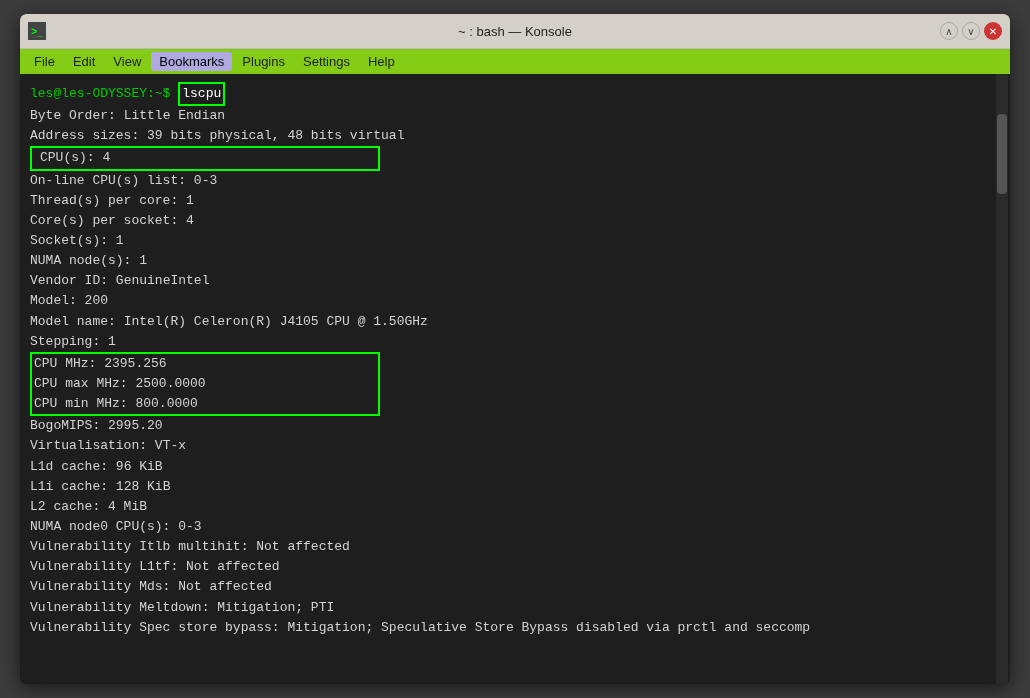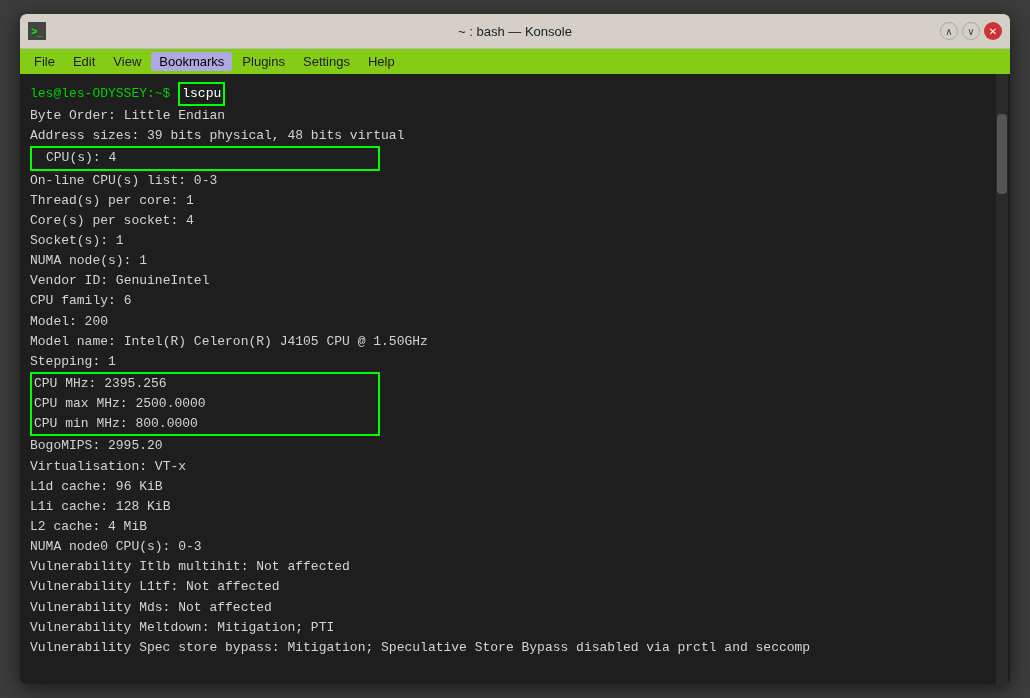--- a/index.html
+++ b/index.html
@@ -170,43 +170,40 @@
     </div>
 
     
     <div class="line">
       <span class="key">Byte Order:            </span><span class="val">Little Endian</span>
     </div>
     <div class="line">
       <span class="key">Address sizes:         </span><span class="val">39 bits physical, 48 bits virtual</span>
     </div>
     
-    <div class="line" style="display:inline-block; border:2px solid #00ff00; padding:0 14px; min-width:350px;">
+    <div class="line" style="display:inline-block; border:2px solid #00ff00; padding:0 8px; min-width:350px;">
       <span class="key">CPU(s):                </span><span class="val">4</span>
     </div>
     <div class="line">
       <span class="key">On-line CPU(s) list:   </span><span class="val">0-3</span>
     </div>
     <div class="line">
       <span class="key">Thread(s) per core:    </span><span class="val">1</span>
     </div>
     <div class="line">
       <span class="key">Core(s) per socket:    </span><span class="val">4</span>
     </div>
     <div class="line">
       <span class="key">Socket(s):             </span><span class="val">1</span>
     </div>
     <div class="line">
       <span class="key">NUMA node(s):          </span><span class="val">1</span>
     </div>
     <div class="line">
       <span class="key">Vendor ID:             </span><span class="val">GenuineIntel</span>
-    </div>
-    <div class="line">
-      <span class="key">CPU family:            </span><span class="val">6</span>
     </div>
     <div class="line">
       <span class="key">Model:                 </span><span class="val">200</span>
     </div>
     <div class="line">
       <span class="key">Model name:            </span><span class="val">Intel(R) Celeron(R) J4105 CPU @ 1.50GHz</span>
     </div>
     <div class="line">
       <span class="key">Stepping:              </span><span class="val">1</span>
     </div>

